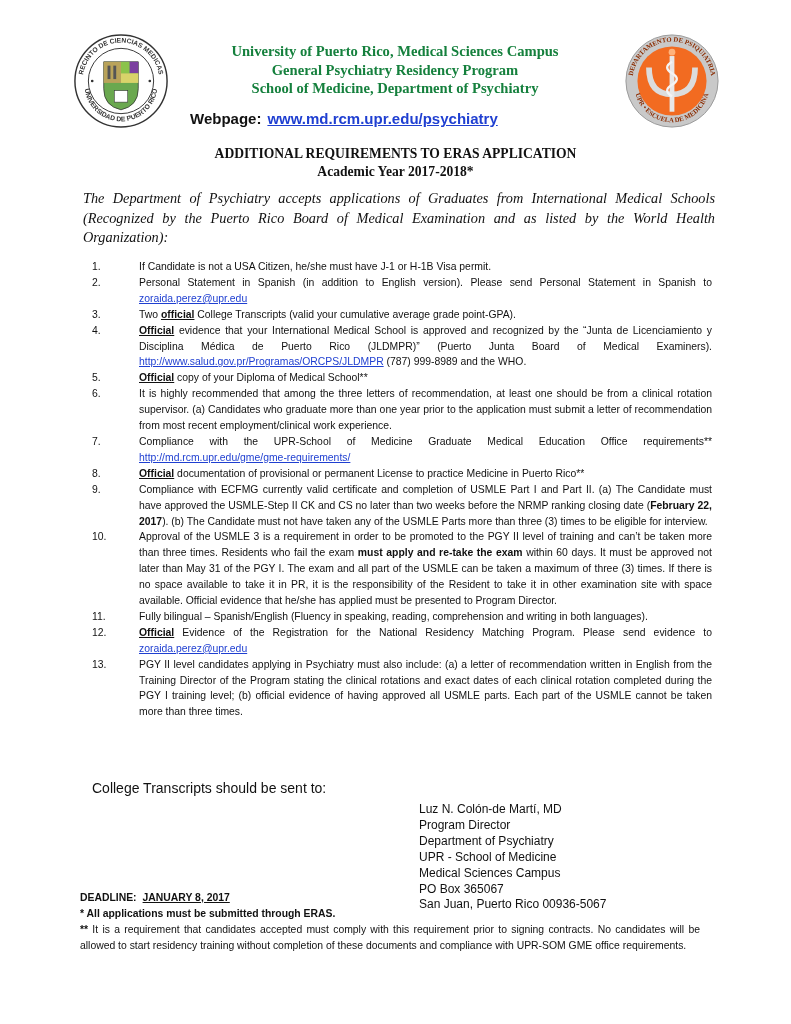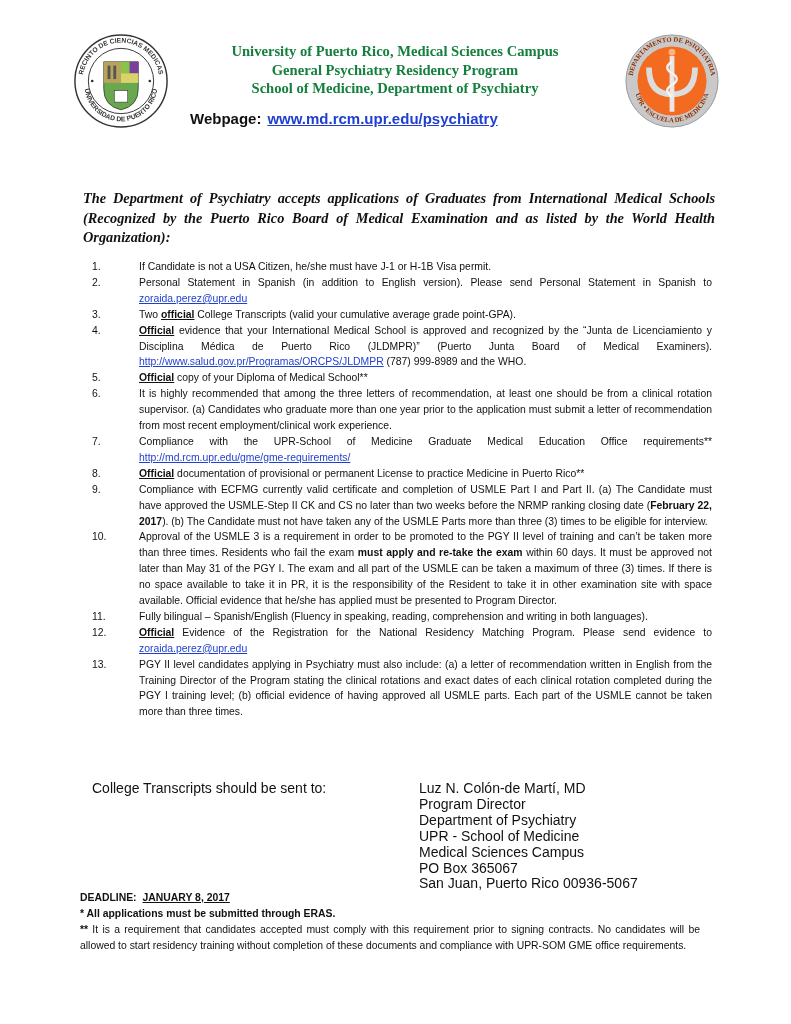--- a/index.html
+++ b/index.html
@@ -18,33 +18,33 @@
   .web { position: absolute; top: 110px; left: 190px; width: 410px; 
          font-size: 15px; font-weight: bold; }
   .web a { color: #1f3fd1; text-decoration: underline; margin-left: 6px; }
 
   .title { position: absolute; left: 120px; width: 551px; text-align: center;
            font-family: "Liberation Serif", "DejaVu Serif", serif; font-weight: bold;
            font-size: 13.6px; line-height: 17.5px; }
   .title-1 { top: 145px; }
 
   .intro { position: absolute; left: 83px; top: 189px; width: 632px;
-           font-family: "Liberation Serif", "DejaVu Serif", serif; font-weight: bold; font-style: italic;
+           font-family: "Liberation Serif", "DejaVu Serif", serif; font-weight: normal; font-style: italic;
            font-size: 14.3px; line-height: 19.5px; text-align: justify; }
 
   .list { position: absolute; left: 92px; top: 259px; width: 620px; list-style: none; }
   .item { position: relative; padding-left: 47px; font-size: 10.4px; line-height: 15.9px;
           text-align: justify; color: #111; }
   .item .num { position: absolute; left: 0; top: 0; }
   .item a { color: #1f3fd1; text-decoration: underline; }
   .u-bold { font-weight: bold; text-decoration: underline; }
   .b { font-weight: bold; }
 
   .transcripts { position: absolute; left: 92px; top: 781px; font-size: 14px; line-height: 15.9px; }
-  .address { position: absolute; left: 419px; top: 781px; font-size: 14px; line-height: 15.9px; }
+  .address { position: absolute; left: 419px; top: 802px; font-size: 12px; line-height: 15.9px; }
   .address div { white-space: nowrap; }
 
   .footer { position: absolute; left: 80px; top: 890px; width: 620px; font-size: 10.4px; line-height: 15.9px; }
   .deadline { font-weight: bold; }
   .deadline .date { text-decoration: underline; margin-left: 6px; }
   .note1 { font-weight: bold; }
   .note2 { text-align: justify; }
   .note2 .star { font-weight: bold; }
 </style>
 </head>
@@ -98,20 +98,24 @@
 
   <div class="hdr hdr-1">
     <div class="hdr-line">University of Puerto Rico, Medical Sciences Campus</div>
     <div class="hdr-line">General Psychiatry Residency Program</div>
     <div class="hdr-line">School of Medicine, Department of Psychiatry</div>
   </div>
   <div class="web">
     <span>Webpage:</span><a>www.md.rcm.upr.edu/psychiatry</a>
   </div>
 
+  <div class="title title-1">
+    <div>ADDITIONAL REQUIREMENTS TO ERAS APPLICATION</div>
+    <div>Academic Year 2017-2018*</div>
+  </div>
 
   <div class="intro">The Department of Psychiatry accepts applications of Graduates from International Medical Schools (Recognized by the Puerto Rico Board of Medical Examination and as listed by the World Health Organization):</div>
 
   <ol class="list">
     <li class="item">
       <span class="num">1.</span>
       <span>If Candidate is not a USA Citizen, he/she must have J-1 or H-1B Visa permit.</span>
     </li>
     <li class="item">
       <span class="num">2.</span>

